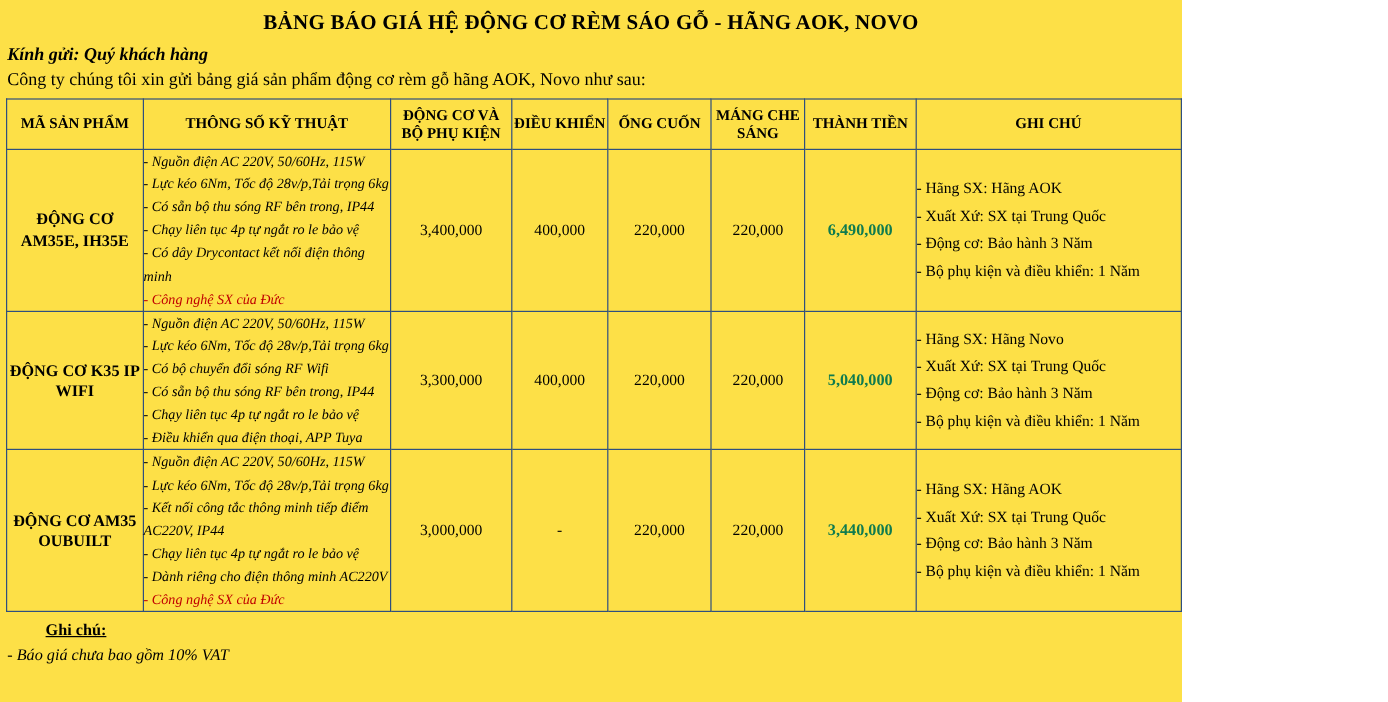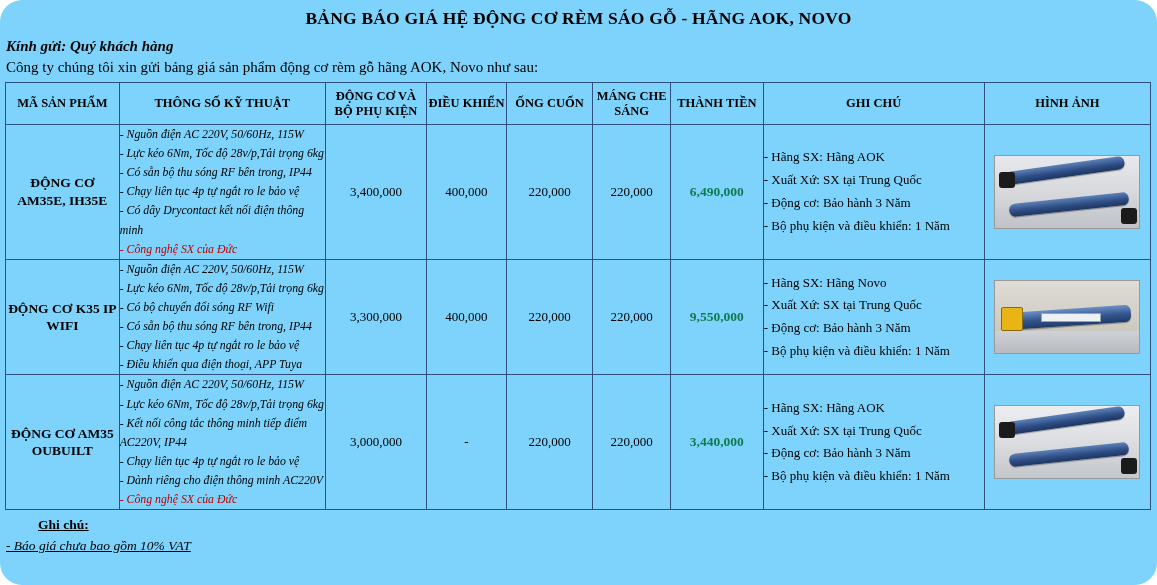--- a/index.html
+++ b/index.html
@@ -2,26 +2,25 @@
 <html><head>
 <meta charset="utf-8">
 <style>
   * { box-sizing: border-box; }
   html, body {
     margin: 0; padding: 0;
     background: #ffffff;
     font-family: "Liberation Serif", serif;
   }
   .page {
-    width: 1157px;
+    width: 985px;
     height: 585px;
     position: relative;
     overflow: hidden;
-    background: #7dd3fc;
-    border-radius: 22px;
+    background: #fde047;
   }
   .title {
     text-align: center;
     font-weight: bold;
     font-size: 17.5px;
     letter-spacing: 0.2px;
     padding: 8px 0 6px 0;
     color: #000;
   }
   .greet {
@@ -157,21 +156,21 @@
     padding: 5px 0 0 6px;
     font-size: 13.5px;
     line-height: 1.55;
   }
   .footnotes .head {
     font-weight: bold;
     text-decoration: underline;
     font-style: normal;
     margin-left: 32px;
   }
-  .footnotes .line { font-style: italic; text-decoration: underline; }
+  .footnotes .line { font-style: italic; }
   sup { font-size: 9px; }
 </style>
 </head>
 <body>
 
 <div class="page">
 
   <div class="title">BẢNG BÁO GIÁ HỆ ĐỘNG CƠ RÈM SÁO GỖ - HÃNG AOK, NOVO</div>
 
   <div class="greet">
@@ -246,21 +245,21 @@
           <div>- Lực kéo 6Nm, Tốc độ 28v/p,Tải trọng 6kg</div>
           <div>- Có bộ chuyển đổi sóng RF Wifi</div>
           <div>- Có sẵn bộ thu sóng RF bên trong, IP44</div>
           <div>- Chạy liên tục 4p tự ngắt ro le bảo vệ</div>
           <div>- Điều khiển qua điện thoại, APP Tuya</div>
         </td>
         <td class="num">3,300,000</td>
         <td class="num">400,000</td>
         <td class="num">220,000</td>
         <td class="num">220,000</td>
-        <td class="total">9,550,000</td>
+        <td class="total">5,040,000</td>
         <td class="note">
           <div>- Hãng SX: Hãng Novo</div>
           <div>- Xuất Xứ: SX tại Trung Quốc</div>
           <div>- Động cơ:  Bảo hành 3 Năm</div>
           <div>- Bộ phụ kiện và điều khiển: 1 Năm</div>
         </td>
         <td class="img">
           <div class="imgbox b">
             <div class="motor tube"></div>
             <div class="yellowbox"></div>

